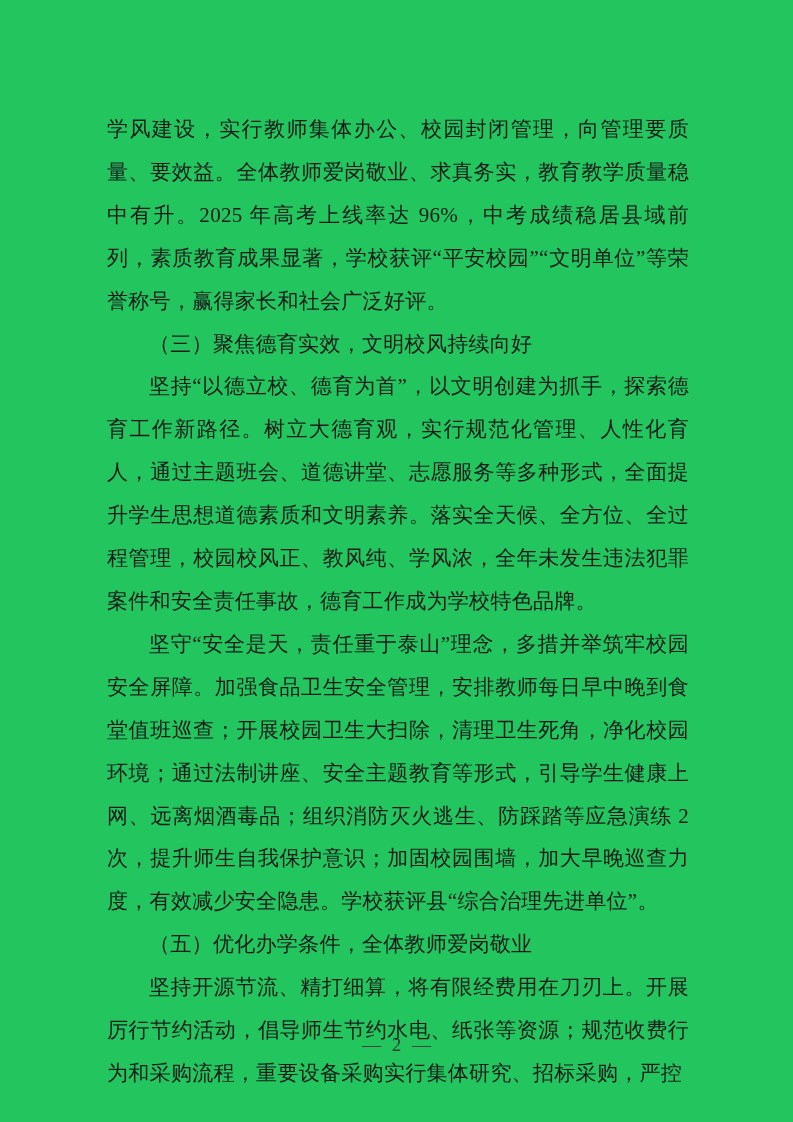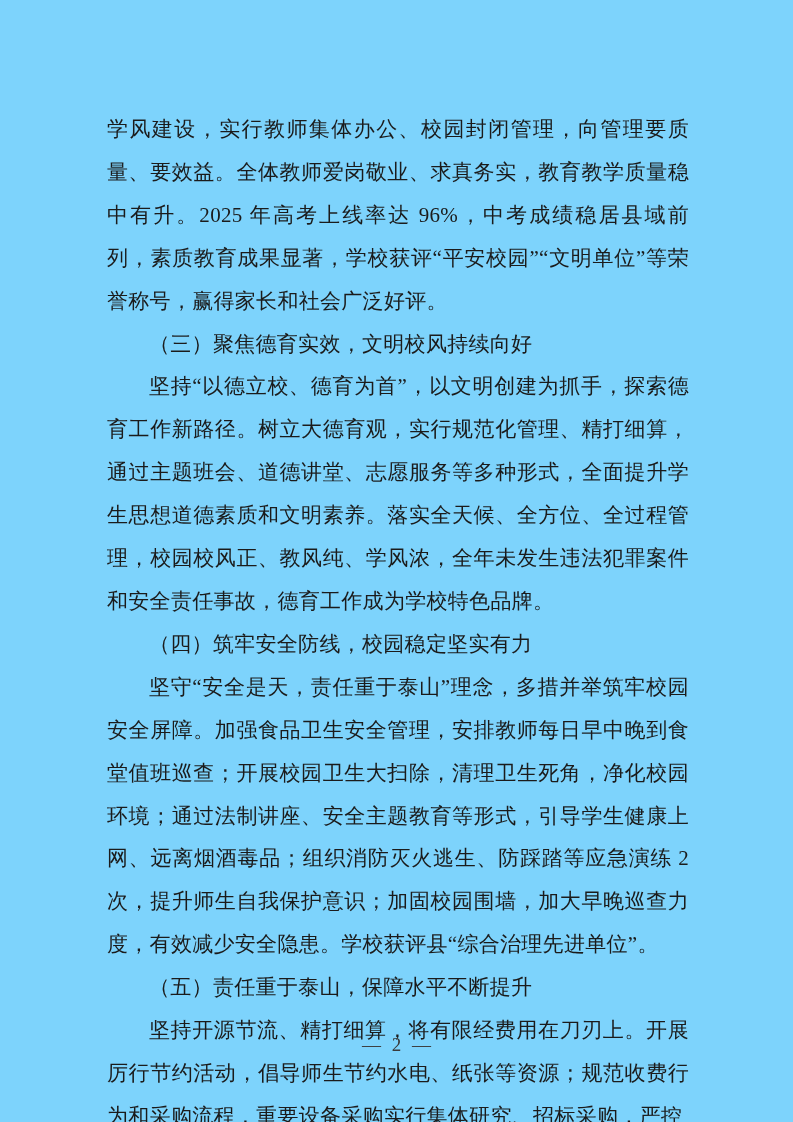--- a/index.html
+++ b/index.html
@@ -13,21 +13,21 @@
     position: relative;
     overflow: hidden;
     font-family: "Liberation Serif", "DejaVu Serif", serif;
   }
   .page {
     position: absolute;
     left: 0;
     top: 0;
     width: 793px;
     height: 1122px;
-    background: #7dd3fc;
+    background: #22c55e;
   }
   .content {
     position: absolute;
     left: 107px;
     top: 108px;
     width: 582px;
     color: #1b1b1b;
     font-size: 21px;
     line-height: 42.9px;
     text-align: justify;
@@ -56,20 +56,19 @@
     word-spacing: 6px;
   }
 </style>
 </head>
 <body>
 
 <div class="page">
   <div class="content">
     <p class="cont">学风建设，实行教师集体办公、校园封闭管理，向管理要质量、要效益。全体教师爱岗敬业、求真务实，教育教学质量稳中有升。2025 年高考上线率达 96%，中考成绩稳居县域前列，素质教育成果显著，学校获评“平安校园”“文明单位”等荣誉称号，赢得家长和社会广泛好评。</p>
     <p class="heading">（三）聚焦德育实效，文明校风持续向好</p>
-    <p>坚持“以德立校、德育为首”，以文明创建为抓手，探索德育工作新路径。树立大德育观，实行规范化管理、精打细算，通过主题班会、道德讲堂、志愿服务等多种形式，全面提升学生思想道德素质和文明素养。落实全天候、全方位、全过程管理，校园校风正、教风纯、学风浓，全年未发生违法犯罪案件和安全责任事故，德育工作成为学校特色品牌。</p>
-    <p class="heading">（四）筑牢安全防线，校园稳定坚实有力</p>
+    <p>坚持“以德立校、德育为首”，以文明创建为抓手，探索德育工作新路径。树立大德育观，实行规范化管理、人性化育人，通过主题班会、道德讲堂、志愿服务等多种形式，全面提升学生思想道德素质和文明素养。落实全天候、全方位、全过程管理，校园校风正、教风纯、学风浓，全年未发生违法犯罪案件和安全责任事故，德育工作成为学校特色品牌。</p>
     <p>坚守“安全是天，责任重于泰山”理念，多措并举筑牢校园安全屏障。加强食品卫生安全管理，安排教师每日早中晚到食堂值班巡查；开展校园卫生大扫除，清理卫生死角，净化校园环境；通过法制讲座、安全主题教育等形式，引导学生健康上网、远离烟酒毒品；组织消防灭火逃生、防踩踏等应急演练 2 次，提升师生自我保护意识；加固校园围墙，加大早晚巡查力度，有效减少安全隐患。学校获评县“综合治理先进单位”。</p>
-    <p class="heading">（五）责任重于泰山，保障水平不断提升</p>
+    <p class="heading">（五）优化办学条件，全体教师爱岗敬业</p>
     <p>坚持开源节流、精打细算，将有限经费用在刀刃上。开展厉行节约活动，倡导师生节约水电、纸张等资源；规范收费行为和采购流程，重要设备采购实行集体研究、招标采购，严控</p>
   </div>
   <div class="footer">— 2 —</div>
 </div>
 
 </body></html>

